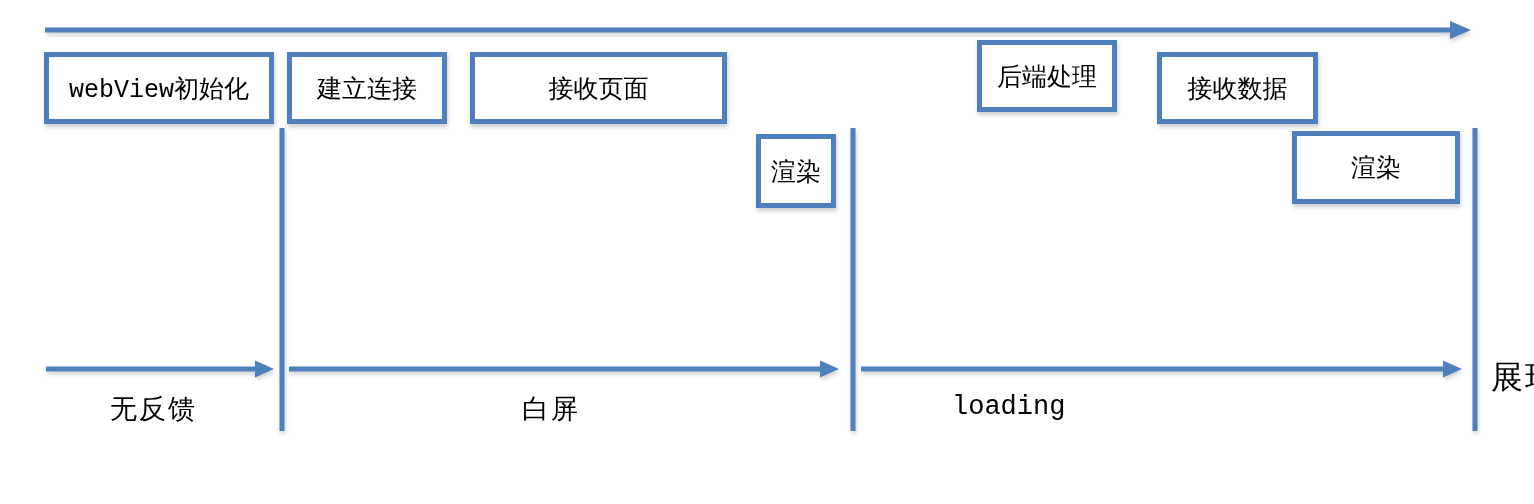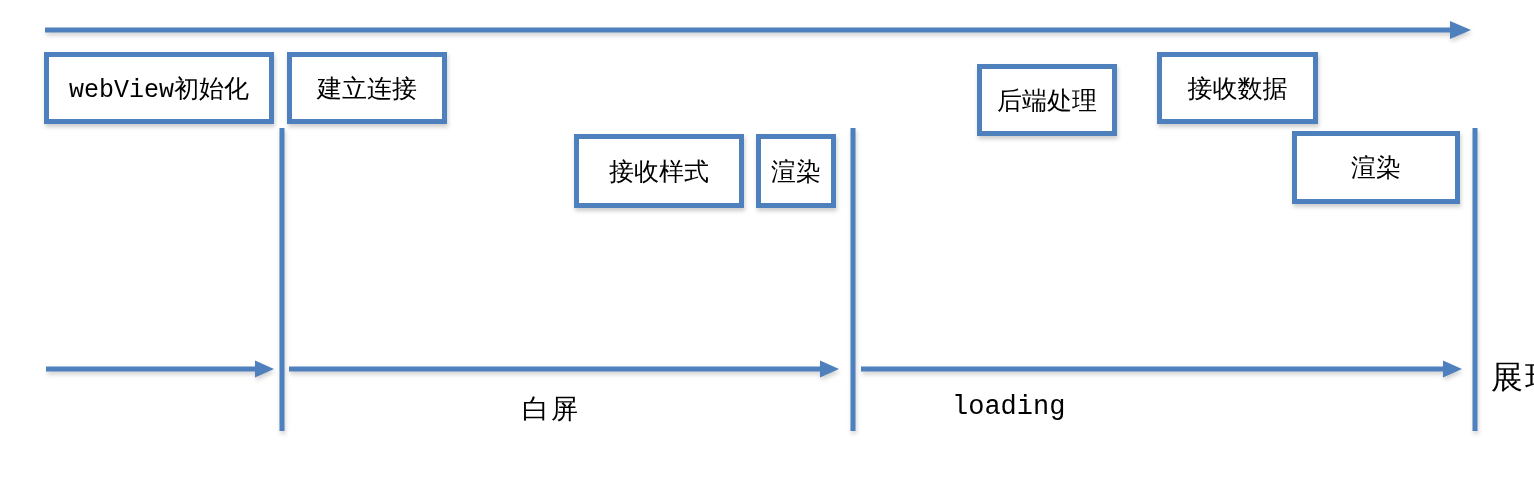--- a/index.html
+++ b/index.html
@@ -32,21 +32,21 @@
     justify-content: center;
     font-size: 25px;
     color: var(--text);
     white-space: nowrap;
     box-shadow: 1px 3px 4px rgba(90,90,90,0.30);
   }
   .b1 { left: 20px;  top: 52px;  width: 230px; height: 72px; }
   .b2 { left: 263px; top: 52px;  width: 160px; height: 72px; }
   .b3 { left: 446px; top: 52px;  width: 257px; height: 72px; }
   .b4 { left: 717px; top: 52px;  width: 224px; height: 72px; }
-  .b5 { left: 953px; top: 64px;  width: 140px; height: 72px; }
+  .b5 { left: 953px; top: 40px;  width: 140px; height: 72px; }
   .b6 { left: 1133px; top: 52px; width: 161px; height: 72px; }
   .b7 { left: 550px; top: 134px; width: 170px; height: 74px; }
   .b8 { left: 732px; top: 134px; width: 80px;  height: 74px; }
   .b9 { left: 1268px; top: 131px; width: 168px; height: 73px; }
   .phase-label {
     position: absolute;
     font-size: 27px;
     color: var(--text);
     white-space: nowrap;
     letter-spacing: 2px;
@@ -75,24 +75,25 @@
 
     <line class="tl-line" x1="265" y1="369" x2="796" y2="369"></line>
     <polygon class="tl-head" points="796,360.5 815,369 796,377.5"></polygon>
 
     <line class="tl-line" x1="837" y1="369" x2="1419" y2="369"></line>
     <polygon class="tl-head" points="1419,360.5 1438,369 1419,377.5"></polygon>
   </svg>
 
   <div class="box b1">webView初始化</div>
   <div class="box b2">建立连接</div>
+  <div class="box b3">接收页面</div>
   <div class="box b5">后端处理</div>
   <div class="box b6">接收数据</div>
 
-  <div class="box b7">接收样式</div>
   <div class="box b8">渲染</div>
   <div class="box b9">渲染</div>
 
+  <div class="phase-label pl1">无反馈</div>
   <div class="phase-label pl2">白屏</div>
   <div class="phase-label pl3">loading</div>
   <div class="phase-label pl-end">展现</div>
 
 </div>
 
 </body></html>

